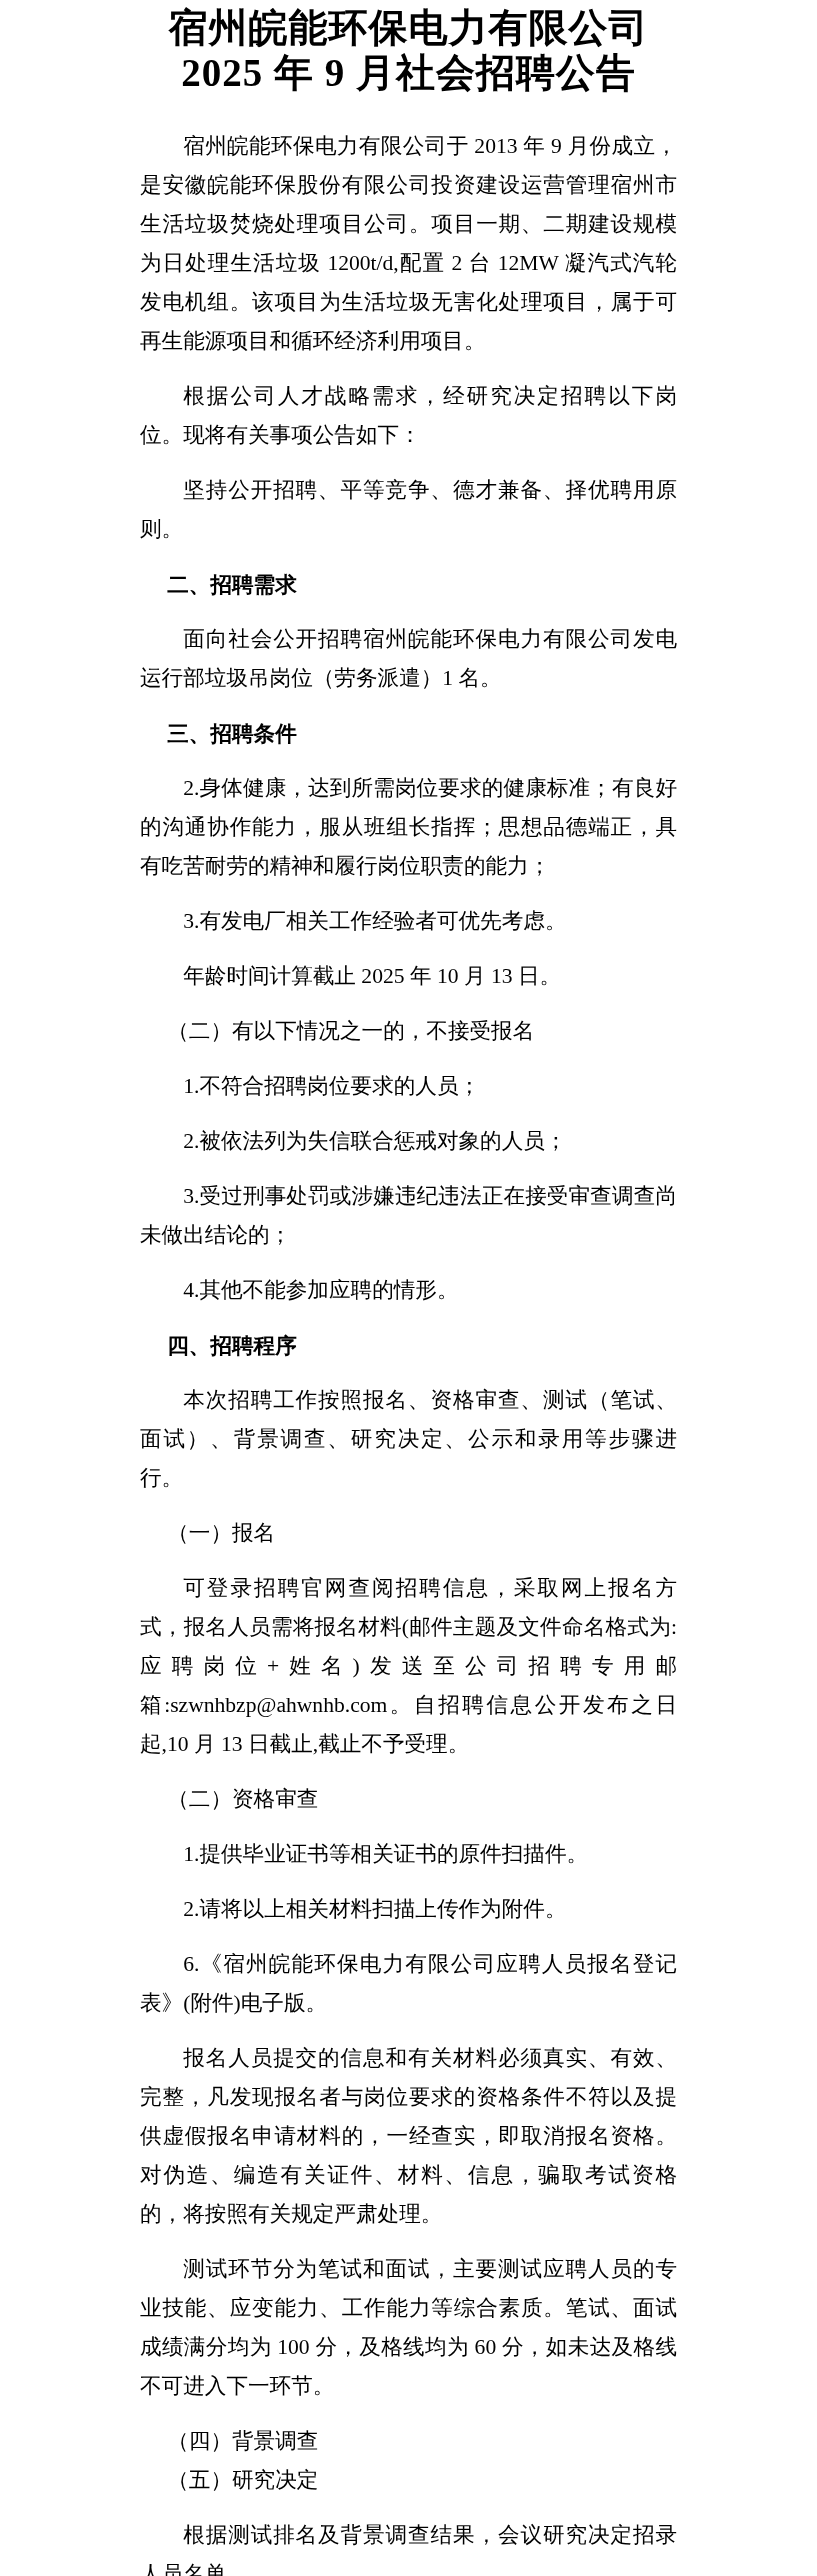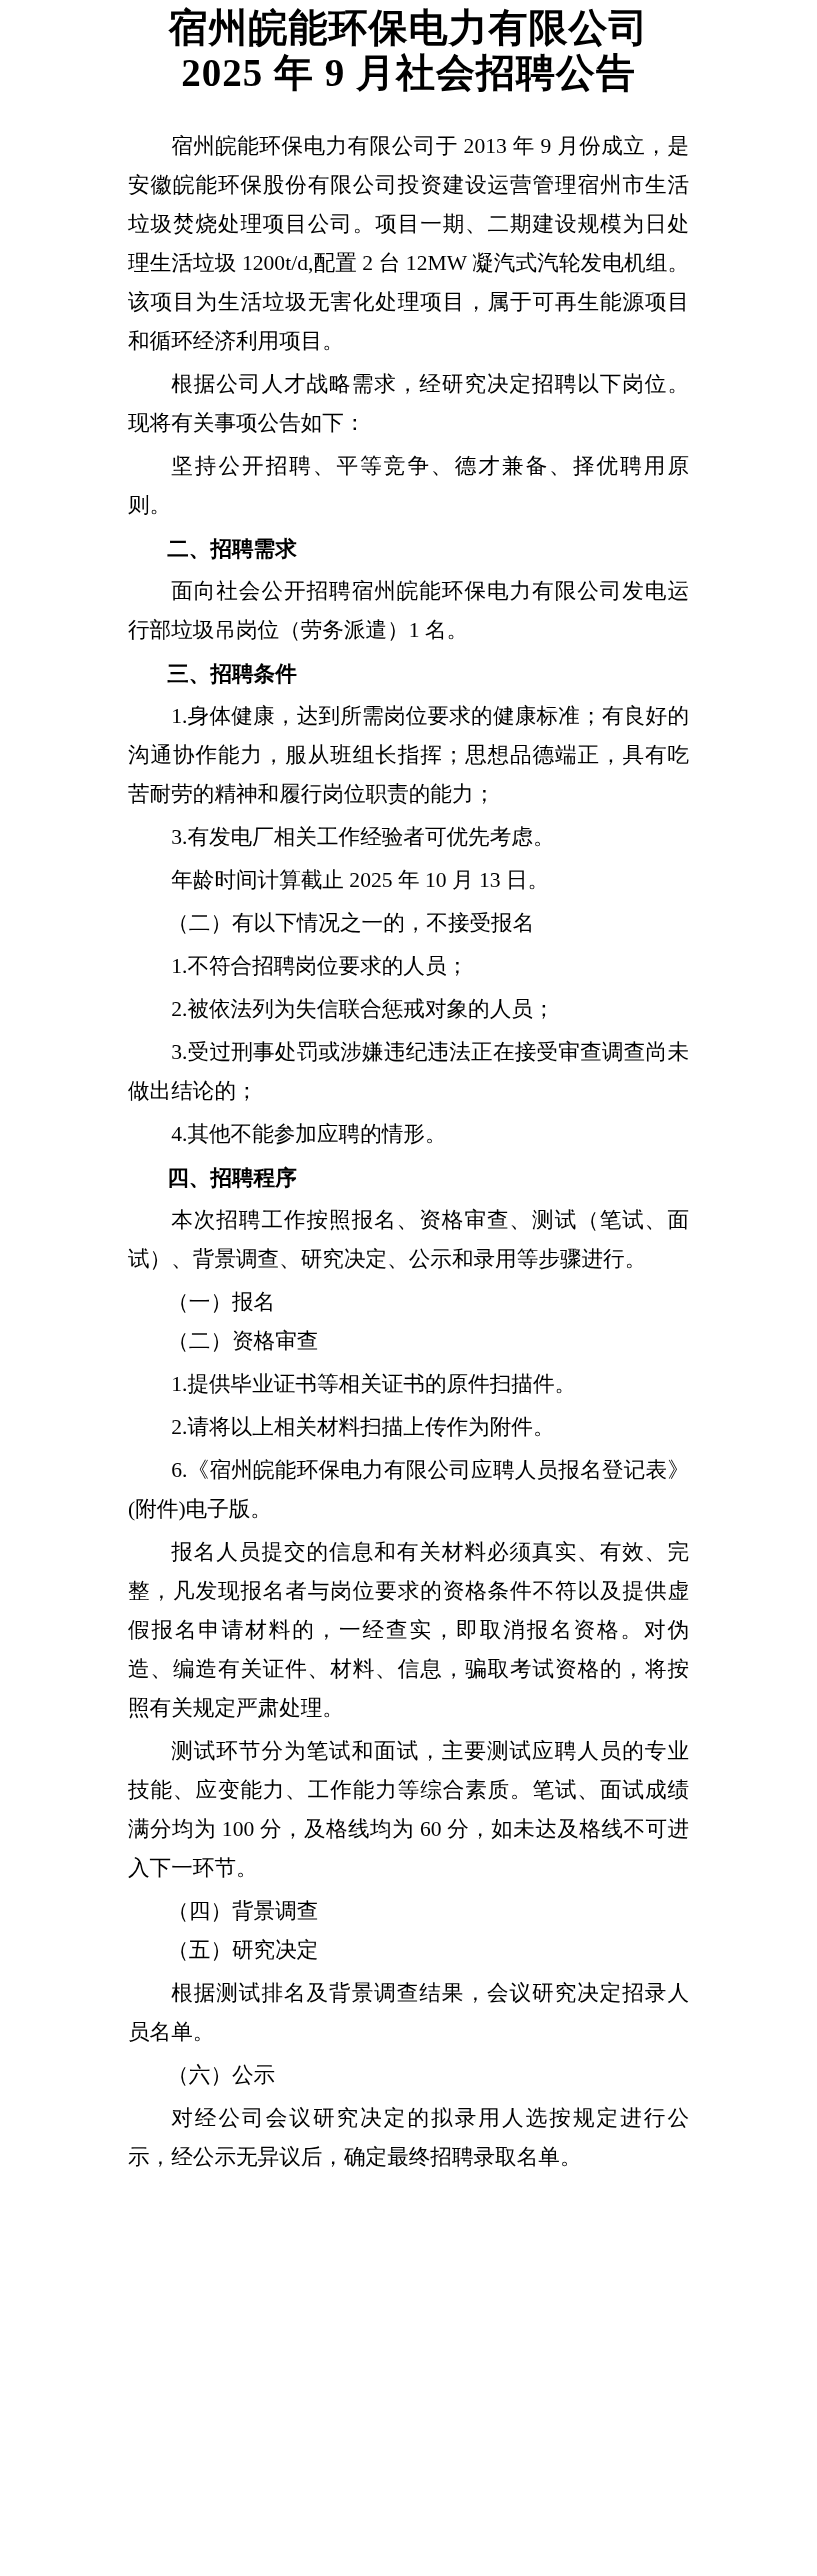--- a/index.html
+++ b/index.html
@@ -30,21 +30,21 @@
     font-family: "Liberation Serif", "DejaVu Serif", serif;
   }
   .doc-body {
     margin-top: 32px;
     font-size: 21.6px;
     line-height: 39px;
     text-align: justify;
   }
   .doc-body .para {
     text-indent: 2em;
-    margin: 4px;
+    margin: 16px;
   }
   .doc-body .heading {
     text-indent: 2em;
     margin: 0;
     font-weight: bold;
     font-family: "Liberation Sans", "DejaVu Sans", sans-serif;
     text-align: left;
   }
   .doc-body .sub {
     text-indent: 2em;
@@ -61,31 +61,32 @@
     <div>2025 年 9 月社会招聘公告</div>
   </div>
 
   <div class="doc-body" id="body-container">
       <div class="para">宿州皖能环保电力有限公司于 2013 年 9 月份成立，是安徽皖能环保股份有限公司投资建设运营管理宿州市生活垃圾焚烧处理项目公司。项目一期、二期建设规模为日处理生活垃圾 1200t/d,配置 2 台 12MW 凝汽式汽轮发电机组。该项目为生活垃圾无害化处理项目，属于可再生能源项目和循环经济利用项目。</div>
       <div class="para">根据公司人才战略需求，经研究决定招聘以下岗位。现将有关事项公告如下：</div>
       <div class="para">坚持公开招聘、平等竞争、德才兼备、择优聘用原则。</div>
       <div class="heading">二、招聘需求</div>
       <div class="para">面向社会公开招聘宿州皖能环保电力有限公司发电运行部垃圾吊岗位（劳务派遣）1 名。</div>
       <div class="heading">三、招聘条件</div>
-      <div class="para">1.身体健康，达到所需岗位要求的健康标准；有良好的沟通协作能力，服从班组长指挥；思想品德端正，具有吃苦耐劳的精神和履行岗位职责的能力；</div>
+      <div class="para">2.身体健康，达到所需岗位要求的健康标准；有良好的沟通协作能力，服从班组长指挥；思想品德端正，具有吃苦耐劳的精神和履行岗位职责的能力；</div>
       <div class="para">3.有发电厂相关工作经验者可优先考虑。</div>
       <div class="para">年龄时间计算截止 2025 年 10 月 13 日。</div>
       <div class="sub">（二）有以下情况之一的，不接受报名</div>
       <div class="para">1.不符合招聘岗位要求的人员；</div>
       <div class="para">2.被依法列为失信联合惩戒对象的人员；</div>
       <div class="para">3.受过刑事处罚或涉嫌违纪违法正在接受审查调查尚未做出结论的；</div>
       <div class="para">4.其他不能参加应聘的情形。</div>
       <div class="heading">四、招聘程序</div>
       <div class="para">本次招聘工作按照报名、资格审查、测试（笔试、面试）、背景调查、研究决定、公示和录用等步骤进行。</div>
       <div class="sub">（一）报名</div>
+      <div class="para">可登录招聘官网查阅招聘信息，采取网上报名方式，报名人员需将报名材料(邮件主题及文件命名格式为:应聘岗位+姓名)发送至公司招聘专用邮箱:szwnhbzp@ahwnhb.com。自招聘信息公开发布之日起,10 月 13 日截止,截止不予受理。</div>
       <div class="sub">（二）资格审查</div>
       <div class="para">1.提供毕业证书等相关证书的原件扫描件。</div>
       <div class="para">2.请将以上相关材料扫描上传作为附件。</div>
       <div class="para">6.《宿州皖能环保电力有限公司应聘人员报名登记表》(附件)电子版。</div>
       <div class="para">报名人员提交的信息和有关材料必须真实、有效、完整，凡发现报名者与岗位要求的资格条件不符以及提供虚假报名申请材料的，一经查实，即取消报名资格。对伪造、编造有关证件、材料、信息，骗取考试资格的，将按照有关规定严肃处理。</div>
       <div class="para">测试环节分为笔试和面试，主要测试应聘人员的专业技能、应变能力、工作能力等综合素质。笔试、面试成绩满分均为 100 分，及格线均为 60 分，如未达及格线不可进入下一环节。</div>
       <div class="sub">（四）背景调查</div>
       <div class="sub">（五）研究决定</div>
       <div class="para">根据测试排名及背景调查结果，会议研究决定招录人员名单。</div>
       <div class="sub">（六）公示</div>

